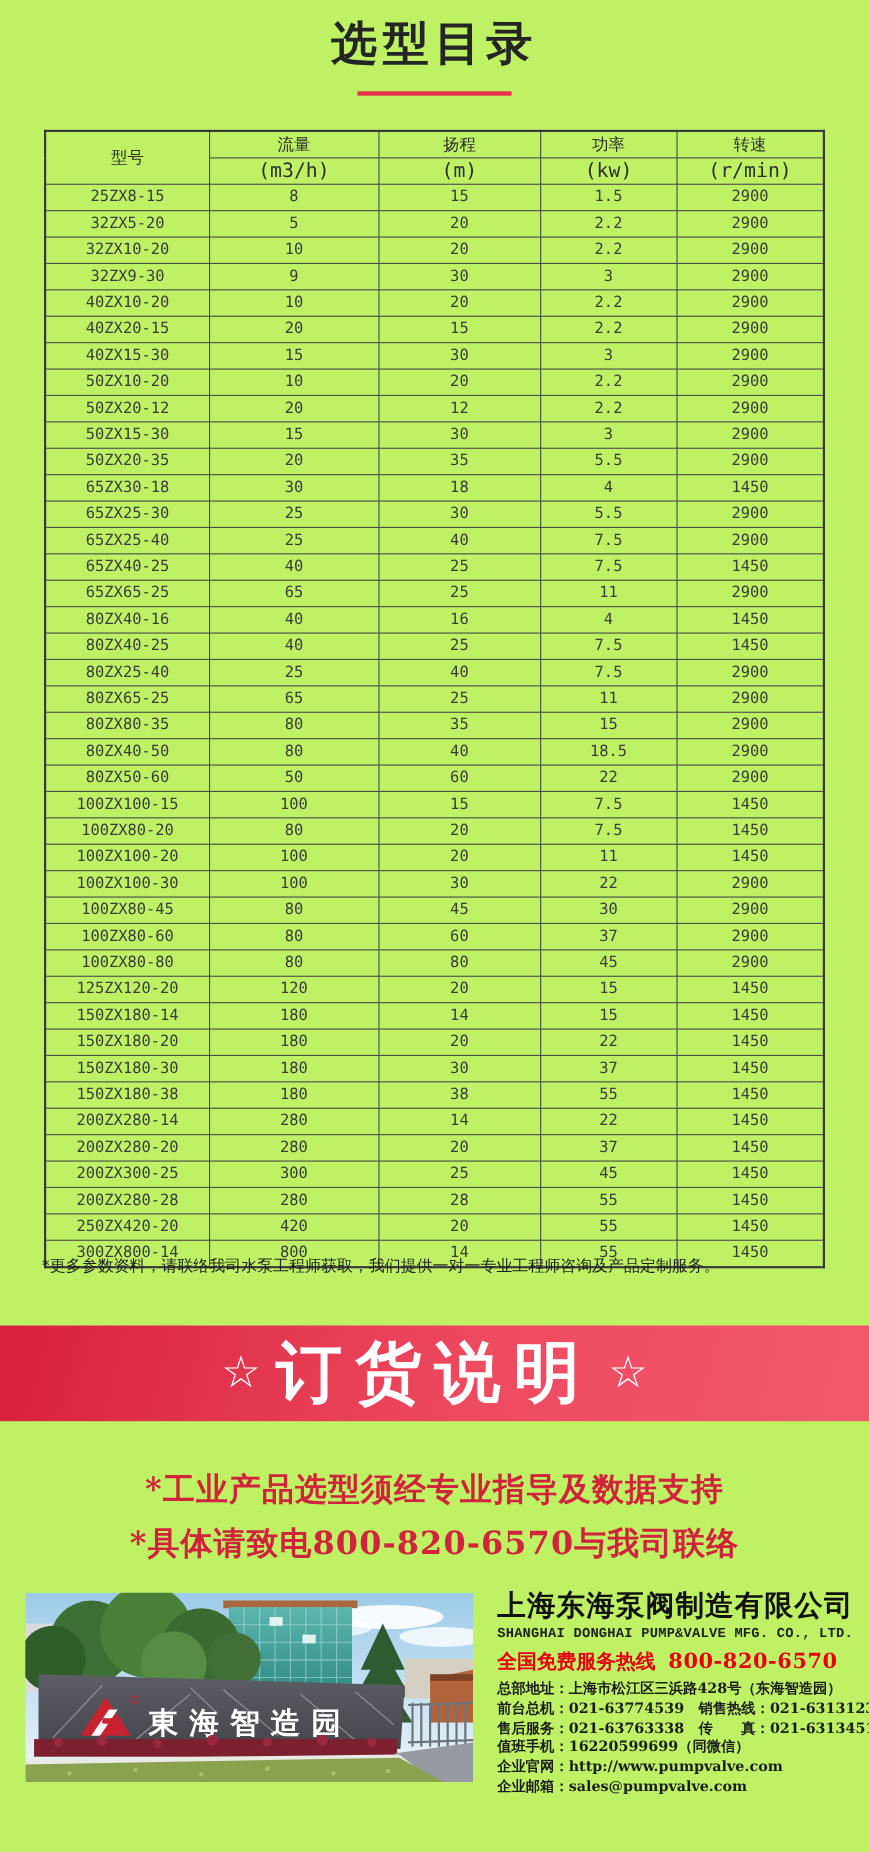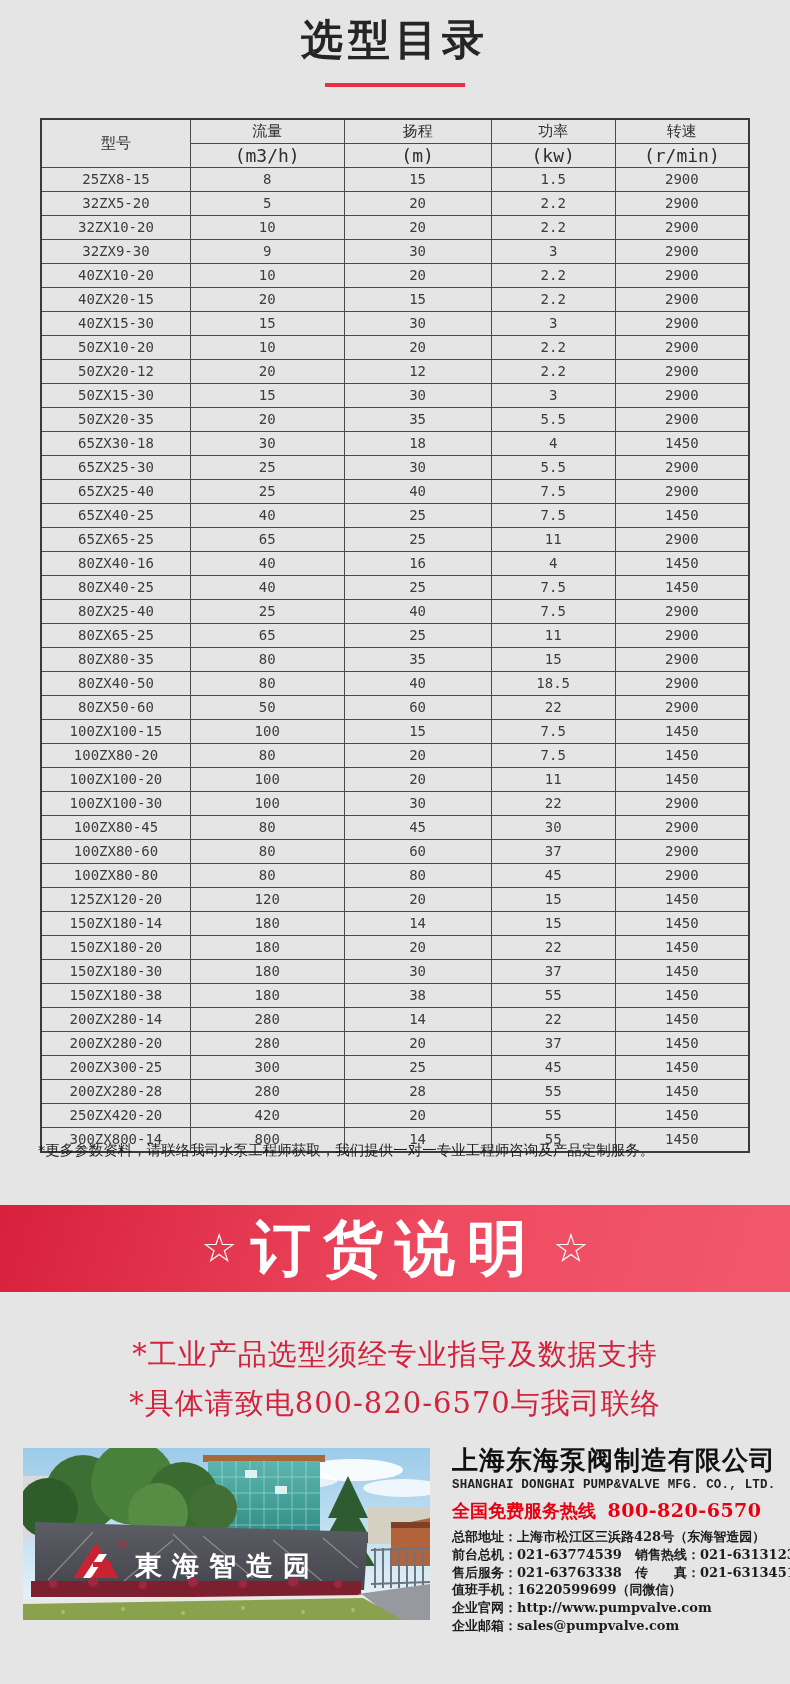--- a/index.html
+++ b/index.html
@@ -1,16 +1,16 @@
 <!DOCTYPE html>
 <html><head>
 <meta charset="utf-8">
 <style>
   html,body{margin:0;padding:0;background:#fff;}
-  .page{position:relative;width:790px;height:1684px;background:#e5e5e5;overflow:hidden;
+  .page{position:relative;width:790px;height:1684px;background:#bef264;overflow:hidden;
         font-family:"DejaVu Sans",sans-serif;}
   
   .main-title{position:absolute;top:12px;left:0;width:790px;text-align:center;
       font-size:42px;font-weight:900;color:#252525;letter-spacing:5px;}
   .title-underline{position:absolute;top:83px;left:325px;width:140px;height:4px;background:#e8304a;}
   
   .table-wrap{position:absolute;top:118px;left:40px;width:772px;}
   table.catalog{border-collapse:collapse;width:710px;table-layout:fixed;border:2px solid #3a3a3a;}
   table.catalog th,table.catalog td{border:1px solid #4a4a4a;text-align:center;vertical-align:middle;
       padding:0;height:23px;line-height:23px;overflow:hidden;white-space:nowrap;}
@@ -22,21 +22,21 @@
   
   .footnote{position:absolute;top:1141px;left:38px;width:720px;font-size:14.5px;color:#1f1f1f;}
   
   .order-banner{position:absolute;top:1205px;left:0;width:790px;height:87px;
       background:linear-gradient(105deg,#d8203c 0%,#ee4a60 55%,#f2586c 100%);
       display:flex;align-items:center;justify-content:center;color:#fff;}
   .order-banner .star{font-size:40px;line-height:87px;margin:0 14px;font-weight:normal;}
   .order-banner .banner-title{font-size:60px;font-weight:900;letter-spacing:12px;line-height:87px;}
   
   .order-notes{position:absolute;top:1330px;left:0;width:790px;text-align:center;
-      color:#d2233c;font-family:"DejaVu Serif",serif;font-weight:normal;}
+      color:#d2233c;font-family:"DejaVu Serif",serif;font-weight:bold;}
   .order-notes .note-line{font-size:29px;line-height:49px;letter-spacing:1px;}
   
   .photo{position:absolute;top:1448px;left:23px;width:407px;height:172px;display:block;}
   .company{position:absolute;top:1444px;left:452px;width:334px;}
   .company-name{font-size:26px;font-weight:900;color:#111;letter-spacing:1px;line-height:32px;}
   .company-en{font-family:Liberation Mono, monospace;font-size:12.5px;font-weight:bold;color:#222;
       letter-spacing:0.2px;line-height:17px;margin-top:1px;}
   .hotline{font-family:"DejaVu Serif",serif;font-weight:bold;color:#e60012;line-height:26px;margin-top:3px;}
   .hotline .hotline-label{font-size:18px;}
   .hotline .hotline-number{font-size:19px;margin-left:6px;letter-spacing:0.5px;}

